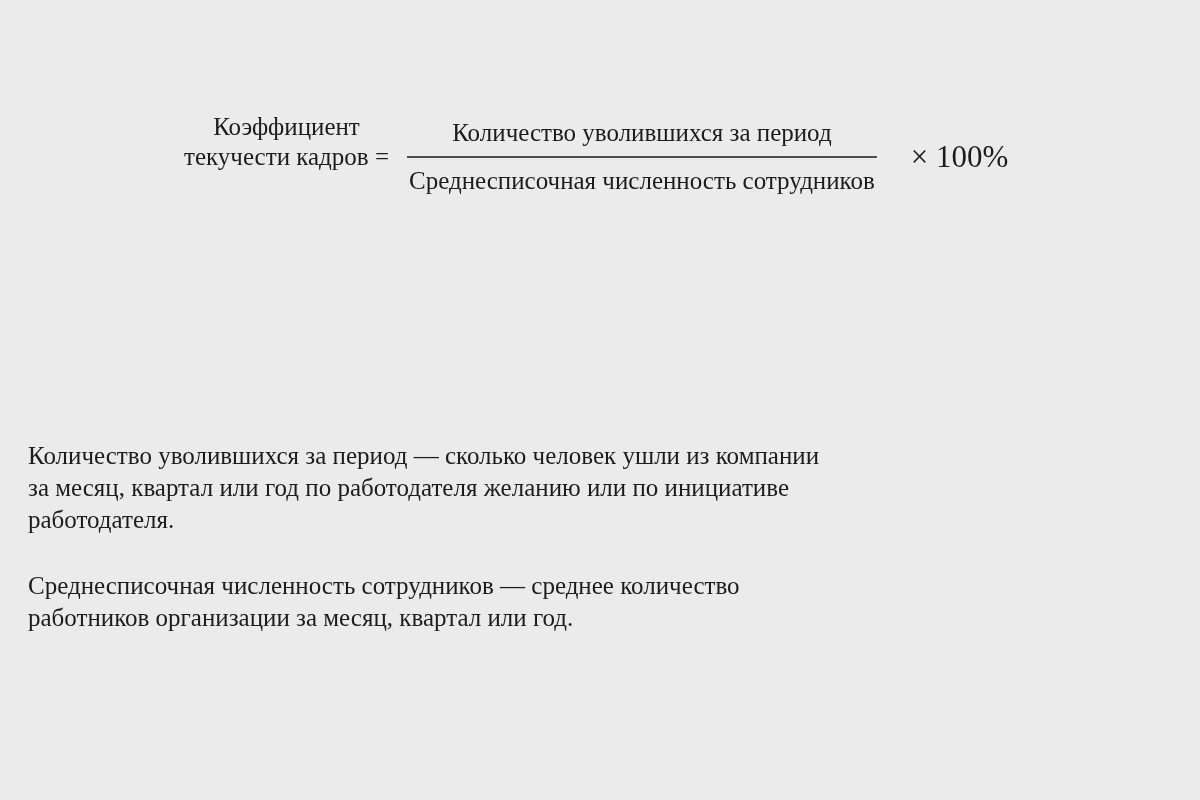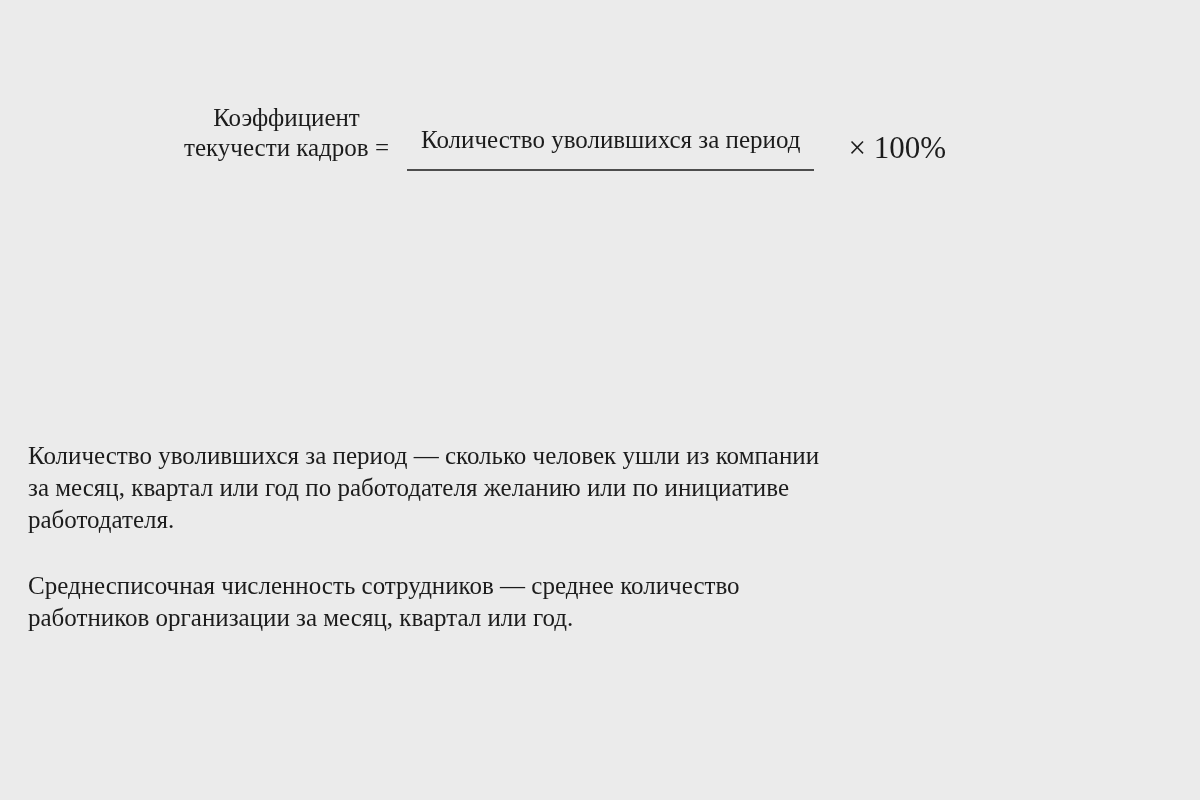--- a/index.html
+++ b/index.html
@@ -34,21 +34,21 @@
     margin-left: 36px;
   }
   .fraction {
     display: inline-block;
     margin: 0 34px 0 18px;
     text-align: center;
   }
   .fraction .numerator {
     font-size: 25px;
     line-height: 29px;
-    padding: 0 14px 15px 14px;
+    padding: 0 14px 9px 14px;
   }
   .fraction .frac-line {
     height: 2px;
     background: #4d4d4d;
     width: 100%;
   }
   .fraction .denominator {
     font-size: 25px;
     line-height: 29px;
     padding: 8px 2px 0 2px;
@@ -81,20 +81,21 @@
 <body>
 
 <div class="formula">
   <div class="formula-label">
     <div>Коэффициент</div>
     <div>текучести кадров =</div>
   </div>
   <div class="fraction">
     <div class="numerator">Количество уволившихся за период</div>
     <div class="frac-line"></div>
+    <div class="denominator">Среднесписочная численность сотрудников</div>
   </div>
   <div class="formula-multiplier">× 100%</div>
 </div>
 
 <div class="definitions">
   <p class="definition">
     <span class="line">Количество уволившихся за период — сколько человек ушли из компании</span><br>
     <span class="line">за месяц, квартал или год по работодателя желанию или по инициативе</span><br>
     <span class="line">работодателя.</span>
   </p>

